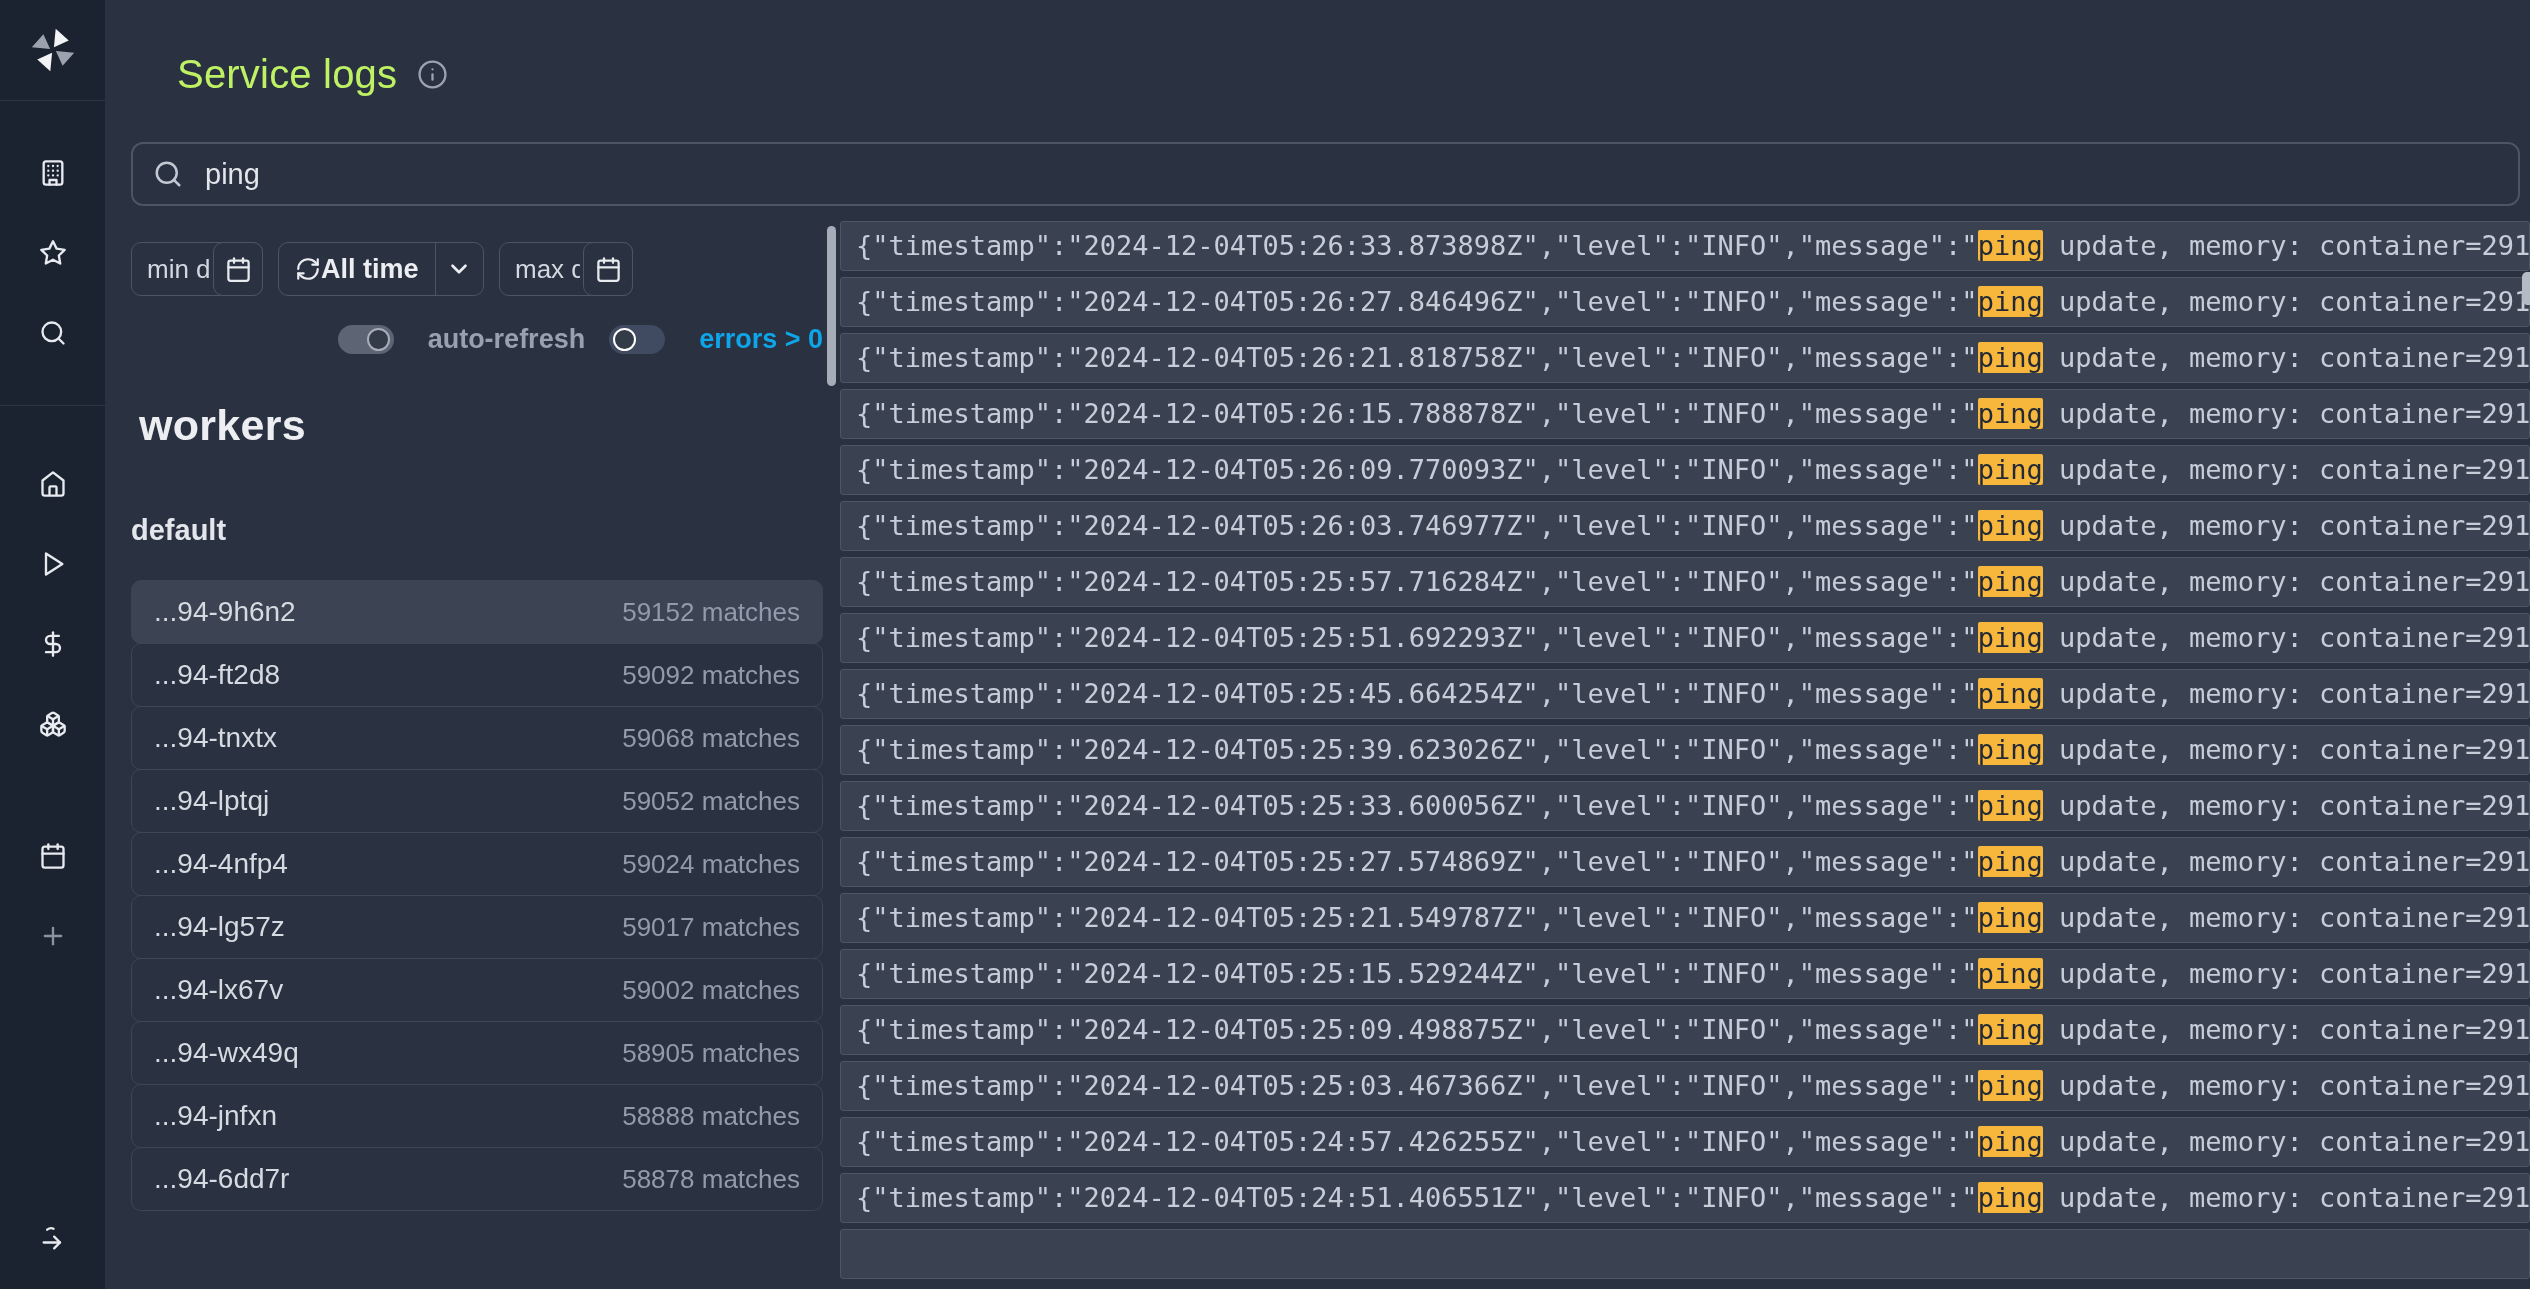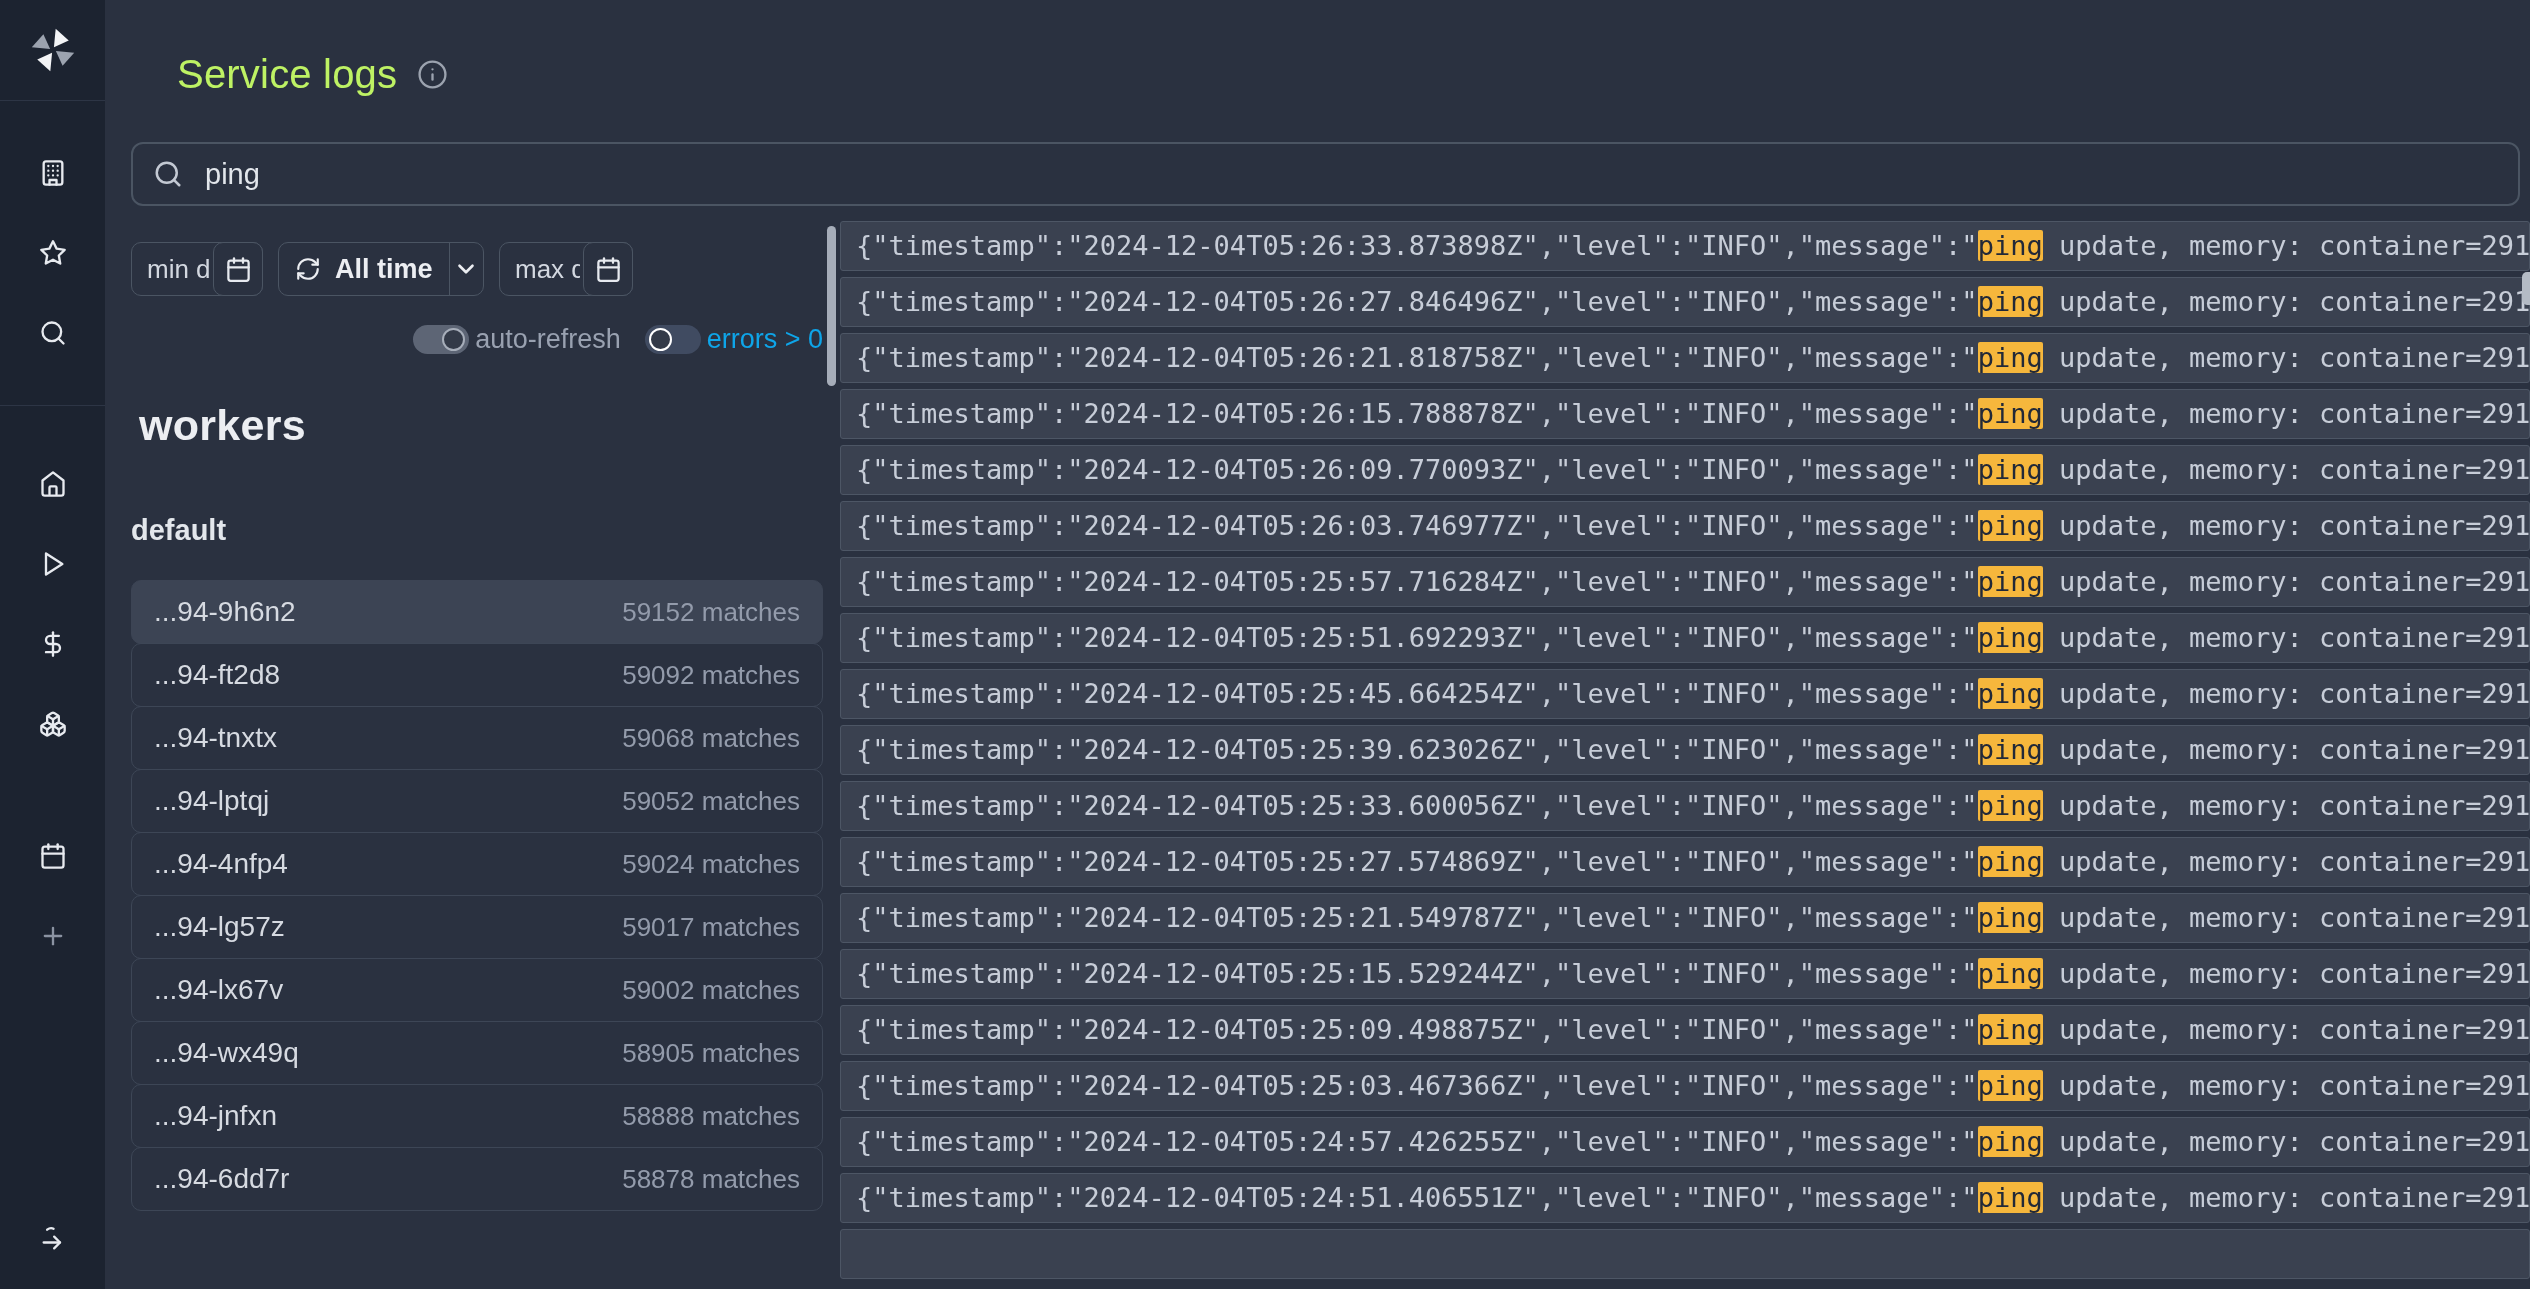--- a/index.html
+++ b/index.html
@@ -65,29 +65,29 @@
   .cal-btn {
     position:absolute; right:-1px; top:-1px; bottom:-1px; width:50px;
     border:1px solid #4b5563; border-radius:10px; background:#2a3140;
     display:flex; align-items:center; justify-content:center; color:#e7eaef; cursor:pointer;
   }
   .cal-btn svg { width:27px; height:27px; }
   .range-btn {
     height:54px; width:206px; border:1px solid #4b5563; border-radius:10px;
     background:transparent; display:flex; align-items:stretch; color:#eceef2; cursor:pointer; padding:0;
   }
-  .range-main { display:flex; align-items:center; gap:14px; padding:0 16px; flex:1; }
+  .range-main { display:flex; align-items:center; padding:0 16px; flex:1; }
   .range-main svg { width:26px; height:26px; }
   .range-label { font-size:27px; font-weight:700; color:#eceef2; font-family:"Liberation Sans", sans-serif; white-space:nowrap; }
   .range-chevron { border-left:1px solid #4b5563; width:56px; display:flex; align-items:center; justify-content:center; }
   .range-chevron svg { width:26px; height:26px; }
 
   
   .toggle-row { display:flex; justify-content:flex-end; align-items:center; gap:24px; margin-top:25px; margin-right:0; height:36px; }
-  .toggle-group { display:flex; align-items:center; gap:6px; }
+  .toggle-group { display:flex; align-items:center; gap:34px;font-weight:bold; }
   .toggle { width:56px; height:29px; border-radius:15px; position:relative; cursor:pointer; flex:0 0 auto; }
   .toggle .knob { position:absolute; top:3px; left:4px; width:23px; height:23px; border-radius:50%; background:#333a48; }
   .toggle.on .knob { left:auto; right:4px; }
   .toggle.t-gray { background:#5d6575; }
   .toggle.t-gray .knob { border:2.5px solid #a7aeba; }
   .toggle.t-blue { background:#404b61; }
   .toggle.t-blue .knob { border:2.5px solid #ffffff; }
   .tlabel { font-size:27px; color:#0ea5e9; white-space:nowrap; }
   .tlabel.gray { color:#99a1b0; }
 

